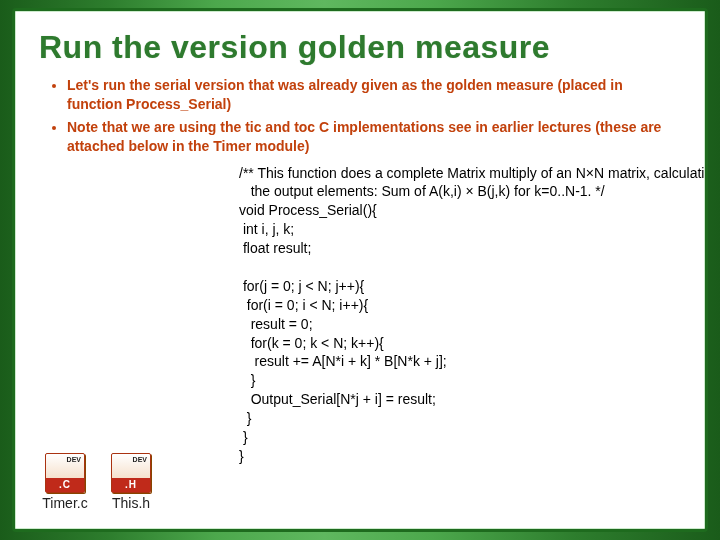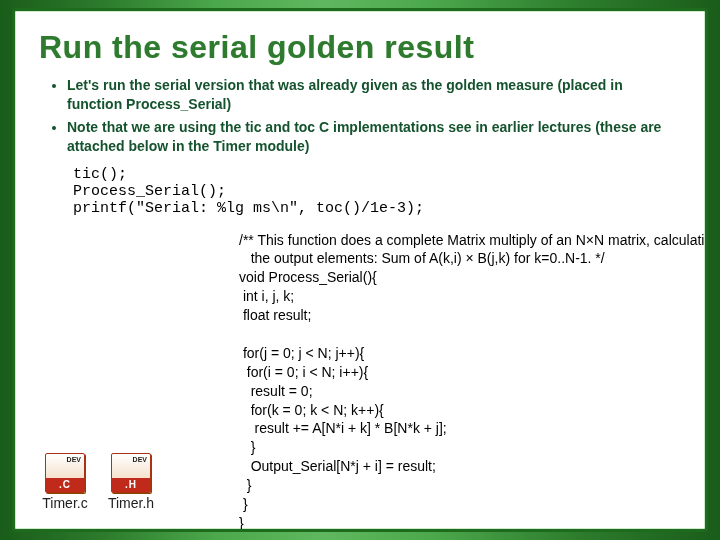--- a/index.html
+++ b/index.html
@@ -36,21 +36,21 @@
     margin: 0 0 10px 0;
     text-shadow: 0 0 1px rgba(46,122,46,0.3);
     letter-spacing: 0.5px;
   }
   ul.bullets {
     margin: 6px 0 8px 10px;
     padding: 0 0 0 18px;
     list-style: disc;
     font-size: 14px;
     font-weight: bold;
-    color: #14532d;
+    color: #c2410c;
   }
   ul.bullets li {
     margin-bottom: 4px;
     line-height: 1.35;
   }
   .code-block-1 {
     font-family: "Courier New", Courier, monospace;
     font-size: 15px;
     white-space: pre;
     margin: 10px 0 14px 16px;
@@ -111,30 +111,27 @@
     color: #222;
     margin-top: 2px;
     text-align: center;
   }
 </style>
 </head>
 <body>
 
 <div class="frame">
   <div class="content">
-    <h1 class="slide-title">Run the serial golden result</h1>
+    <h1 class="slide-title">Run the version golden measure</h1>
 
     <ul class="bullets">
       <li>Let's run the serial version that was already given as the golden measure (placed in function Process_Serial)</li>
       <li>Note that we are using the tic and toc C implementations see in earlier lectures (these are attached below in the Timer module)</li>
     </ul>
 
-    <div class="code-block-1">  tic();
-  Process_Serial();
-  printf("Serial: %lg ms\n", toc()/1e-3);</div>
 
     <div class="code-block-2">/** This function does a complete Matrix multiply of an N×N matrix, calculating
    the output elements: Sum of A(k,i) × B(j,k) for k=0..N-1. */
 void Process_Serial(){
  int i, j, k;
  float result;
 
  for(j = 0; j &lt; N; j++){
   for(i = 0; i &lt; N; i++){
    result = 0;
@@ -152,17 +149,17 @@
           <div class="top">DEV</div>
           <div class="ext">.C</div>
         </div>
         <div class="file-label">Timer.c</div>
       </div>
       <div class="file-item">
         <div class="file-icon">
           <div class="top">DEV</div>
           <div class="ext">.H</div>
         </div>
-        <div class="file-label">Timer.h</div>
+        <div class="file-label">This.h</div>
       </div>
     </div>
   </div>
 </div>
 
 </body></html>

